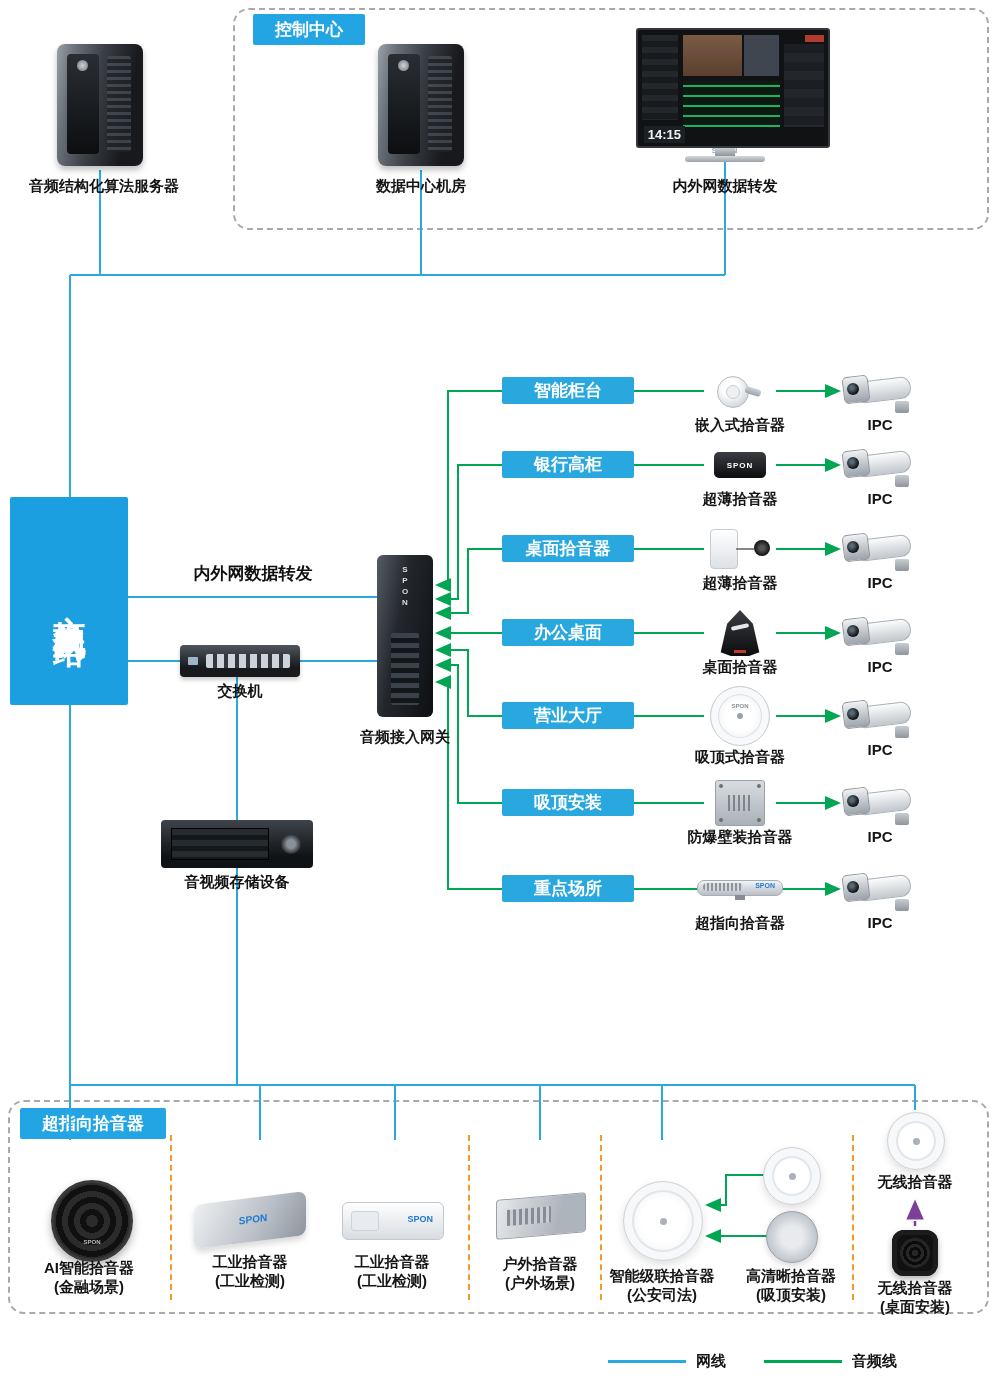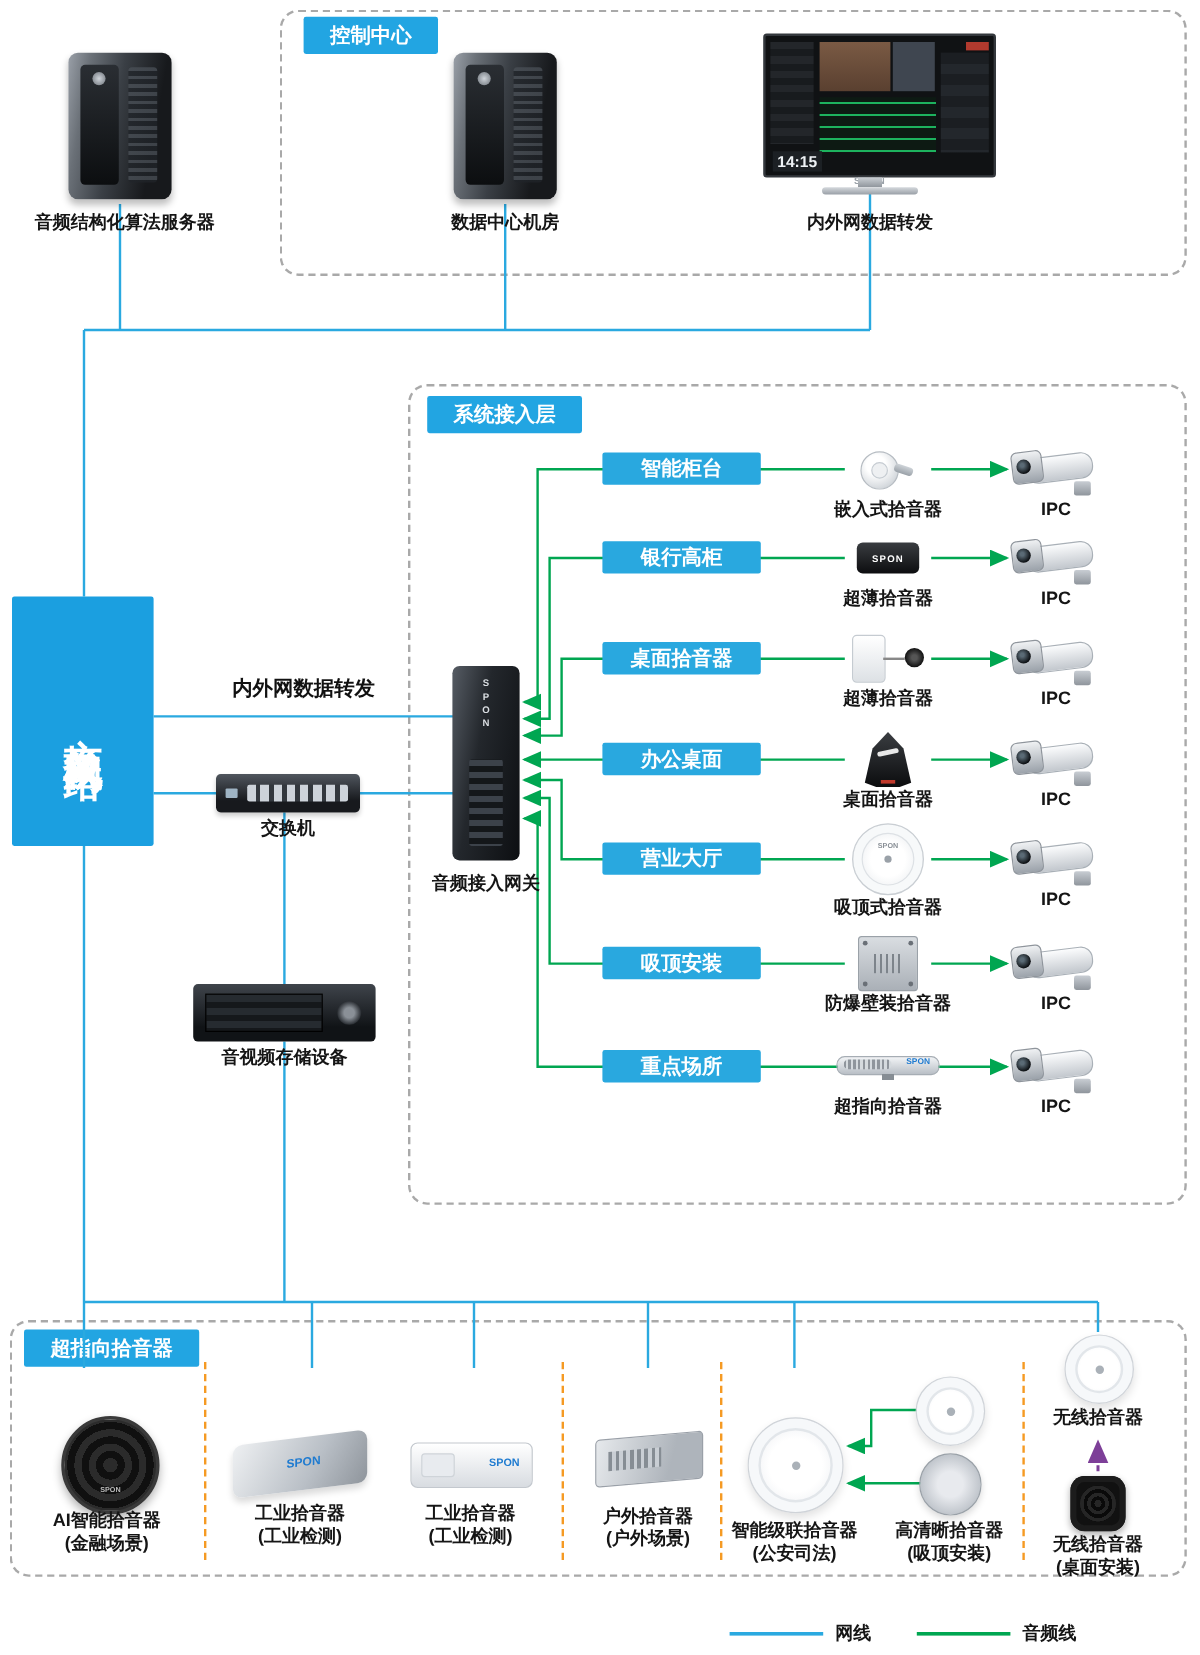--- a/index.html
+++ b/index.html
@@ -222,23 +222,20 @@
     <div class="gw-ports"></div>
   </div>
   <div class="cap" style="left:337px;top:727px;width:136px">音频接入网关</div>
 
   <div class="storage">
     <div class="bays"></div>
       <div class="knob"></div>
   </div>
   <div class="cap" style="left:161px;top:872px;width:152px">音视频存储设备</div>
 
-  <div class="dbox" style="left:340px;top:320px;width:645px;height:680px">
-    <div class="tag" style="left:14px;top:8px">系统接入层</div>
-  </div>
 
   <div class="row" style="top:391px">
     <div class="scene-tag">智能柜台</div>
     <div class="anchor pk-a">
         <div class="pk1">
       <div class="disc"></div>
           <div class="inner"></div>
           <div class="stem"></div>
     </div>
       </div>

